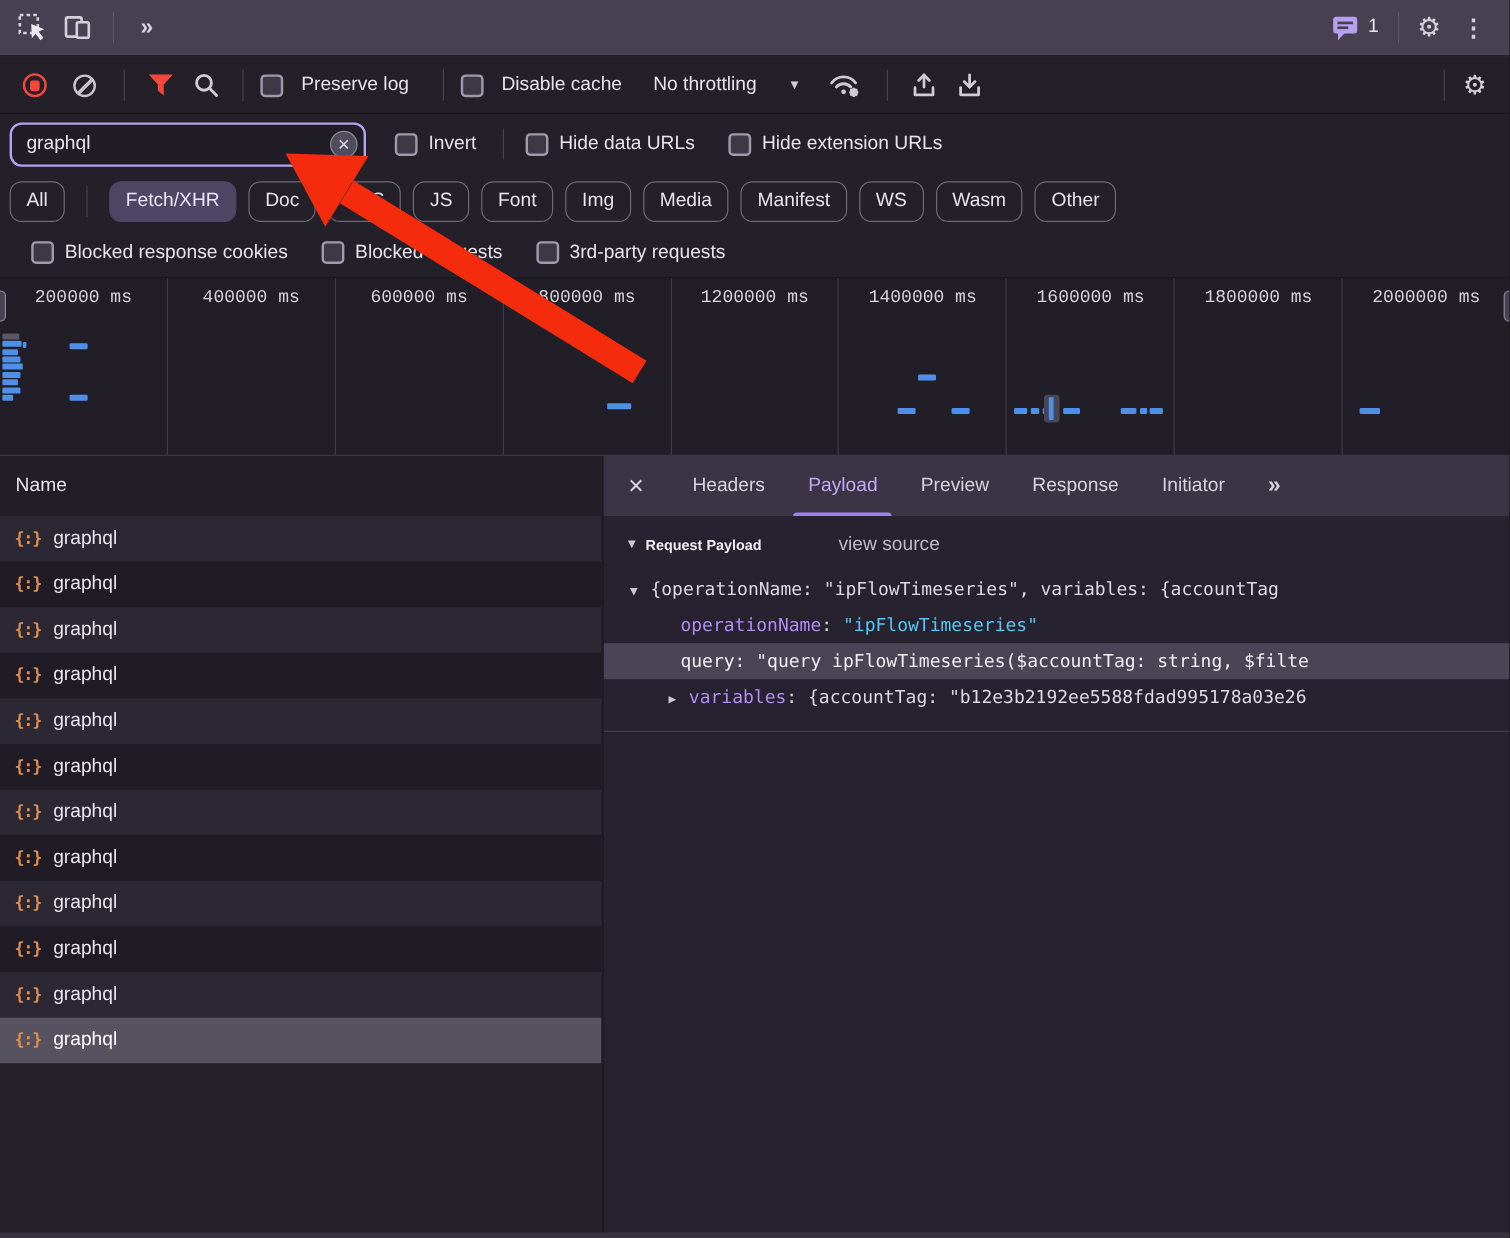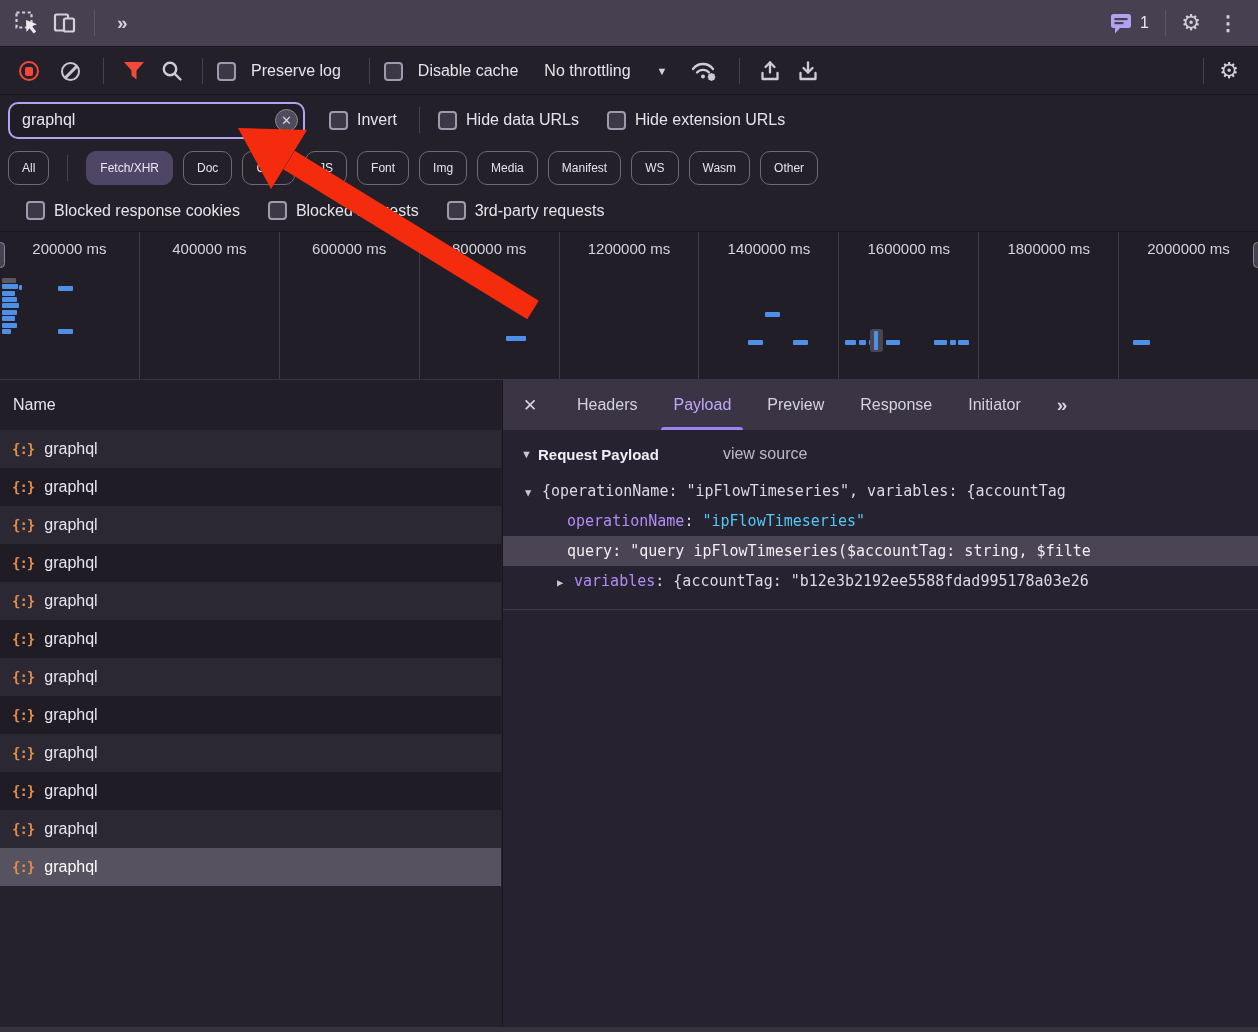--- a/index.html
+++ b/index.html
@@ -44,28 +44,28 @@
   .filter-input { width:100%; height:100%; background:#211d26; border:2px solid #b4a3ef; border-radius:10px;
     color:#e8e5ed; font-size:16px; font-family:"Liberation Sans",sans-serif; padding:0 34px 0 12px; outline:none; }
   .clear-x { position:absolute; right:7px; top:7px; width:23px; height:23px; border-radius:50%;
     background:#514c5c; border:1.5px solid #8d8798; color:#d8d5de; font-size:13px;
     display:flex; align-items:center; justify-content:center; }
   #filterrow .cb { margin-left:24px; }
 
   
   #chiprow { top:145px; height:45px; background:#242029; padding:0 8px; gap:10px; }
   .chip { height:34px; display:flex; align-items:center; padding:0 13px; border:1.5px solid #6e6878;
-    border-radius:10px; color:#e6e3ea; white-space:nowrap; flex:none; font-size:12px; }
+    border-radius:10px; color:#e6e3ea; white-space:nowrap; flex:none; font-size:16px; }
   .chip.selected { background:#4f4565; border-color:#4f4565; color:#ece5f8; }
 
   
   #optrow { top:190px; height:42px; background:#242029; padding:0 26px; border-bottom:1px solid #19161d; }
 
   
-  #timeline { top:232px; height:148px; background:#221e28; border-bottom:1px solid #3a3540; }
+  #timeline { top:232px; height:148px; background:#221e28; border-bottom:1px solid #3a3540;font-family:Liberation Mono, monospace; }
   #tl-cols { position:absolute; inset:0; display:flex; }
   .tl-col { flex:1; border-right:1px solid #3f3a47; padding-top:8px; text-align:center;
     color:#d6d3db; font-size:15px; white-space:nowrap; overflow:hidden; }
   .tl-col:last-child { border-right:none; }
   .tl-bar { position:absolute; height:5px; border-radius:1px; background:#4e8fe8; }
   .tl-bar.grey { background:#5a5662; }
   .tl-marker { position:absolute; background:#4a4553; border-radius:3px; }
   .tl-marker i { position:absolute; left:4px; top:2px; bottom:2px; width:4px; background:#4e8fe8; border-radius:1px; }
   .tl-handle { position:absolute; width:9px; height:26px; top:10px; border:1.5px solid #8d8799; background:#474151; border-radius:5px; }
 
@@ -84,21 +84,21 @@
   #detail-tabs { height:50px; background:#3a3444; display:flex; align-items:center; padding:0 10px; }
   .close-x { width:34px; height:34px; display:flex; align-items:center; justify-content:center; color:#d6d2dc; font-size:17px; margin-right:12px; }
   .d-tab { position:relative; height:50px; display:flex; align-items:center; padding:0 18px; color:#d6d3dc; }
   .d-tab.active { color:#c2a8f8; }
   .d-tab.active::after { content:""; position:absolute; left:6px; right:6px; bottom:0; height:3px; background:#9d83ee; border-radius:3px 3px 0 0; }
 
   
   #payload { position:absolute; left:0; right:0; top:50px; bottom:0; overflow:hidden; }
   #payload-header { display:flex; align-items:center; margin:15px 0 0 18px; }
   .exp { display:inline-block; width:17px; font-size:11px; color:#cac6d2; flex:none; }
-  #payload-title { font-weight:bold; font-size:15px; color:#f0eef3; }
+  #payload-title { font-weight:bold; font-size:12px; color:#f0eef3; }
   #view-source { margin-left:64px; color:#bdbac5; }
   #ptree { margin-top:13px; border-bottom:1px solid #413c49; padding-bottom:13px; }
   .pl-line { height:30px; line-height:30px; font-family:"DejaVu Sans Mono",monospace; font-size:15px;
     white-space:nowrap; overflow:hidden; color:#dcd9e2; }
   .pl-line .exp { font-size:10.5px; }
   .pl-line.hl { background:#4b4455; color:#f0eef4; }
   .pl-line.ind0 { padding-left:22px; }
   .pl-line.ind1 { padding-left:54px; }
   .pl-line.ind2 { padding-left:64px; }
   .seg-key { color:#b18cf5; }

